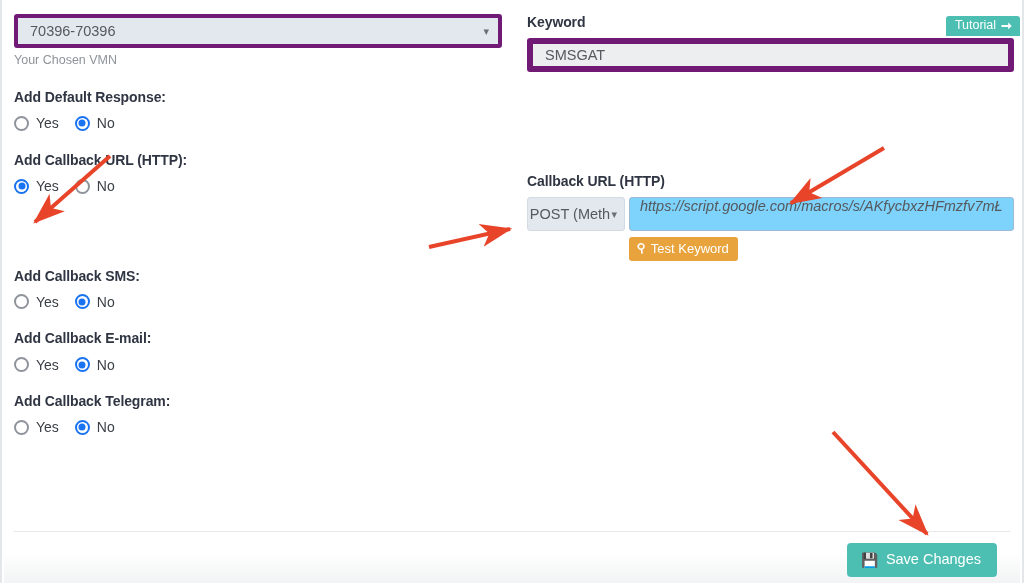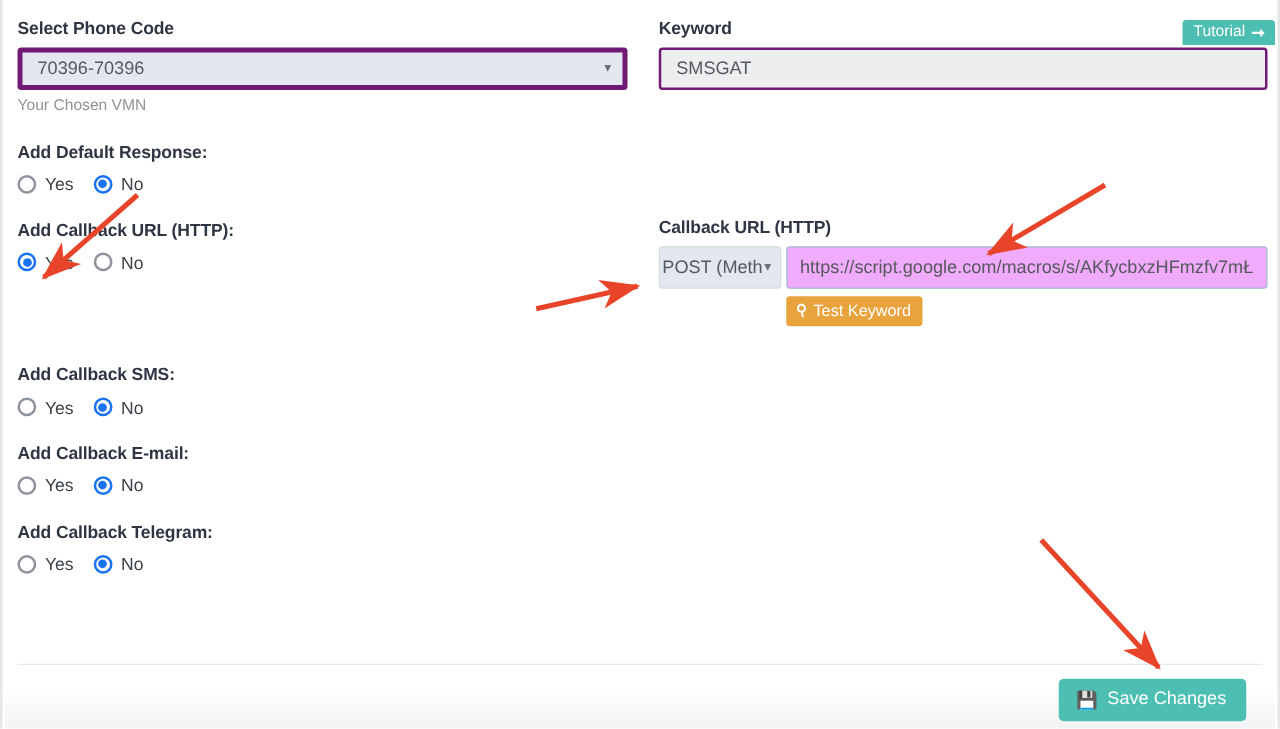--- a/index.html
+++ b/index.html
@@ -114,21 +114,21 @@
     color: #8e9499;
     margin-top: 5px;
     line-height: 1.2;
   }
 
   
   .txt-box {
     width: 100%;
     height: 34px;
     background: #eceeef;
-    border: 2px solid #701a75;
+    border: 6px solid #701a75;
     border-radius: 3px;
     box-sizing: border-box;
     display: flex;
     align-items: center;
     padding: 0 12px;
     font-size: 14.5px;
     color: #55585d;
   }
 
   
@@ -210,31 +210,32 @@
     top: 50%;
     transform: translateY(-50%);
     font-size: 11px;
     color: #6a7075;
     line-height: 1;
   }
   .url-col { flex: 1 1 auto; min-width: 0; }
   .url-input {
     width: 100%;
     height: 34px;
-    background: #f0abfc;
+    background: #7dd3fc;
     border: 1px solid #9fb8d4;
     border-radius: 3px;
     box-sizing: border-box;
     display: flex;
-    align-items: center;
+    align-items: flex-start;
     padding: 0 10px;
     font-size: 14.5px;
     color: #55585d;
     white-space: nowrap;
     overflow: hidden;
+    font-style: italic;
   }
   .test-btn {
     margin-top: 6px;
     display: inline-flex;
     align-items: center;
     gap: 5px;
     background: #e8a33d;
     color: #ffffff;
     border: none;
     border-radius: 3px;
@@ -319,21 +320,20 @@
   <button class="tutorial-btn">
     <span>Tutorial</span>
     <span class="arrow-glyph">➞</span>
   </button>
 
   <div class="form-wrap">
 
     <div class="col-left">
 
       <div>
-        <div class="field-label">Select Phone Code</div>
         <div class="sel-box">
           <span>70396-70396</span>
           <span class="chev">▾</span>
         </div>
         <div class="help-text">Your Chosen VMN</div>
       </div>
 
       <div class="group-block">
         <div class="field-label">Add Default Response:</div>
         <div class="radio-group">

